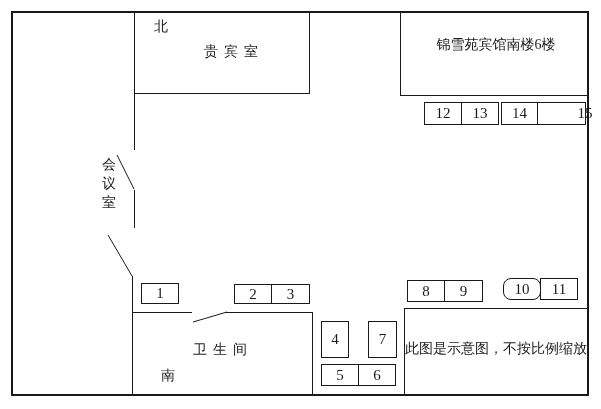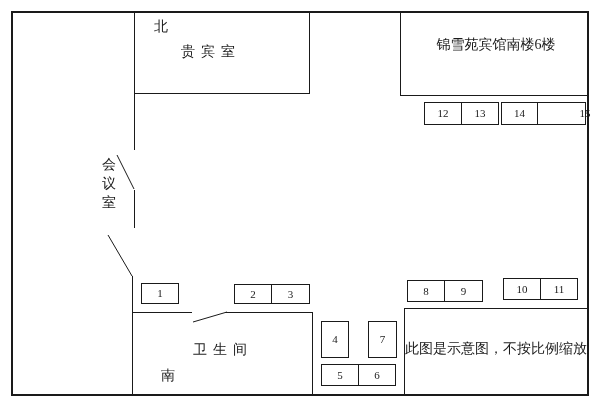--- a/index.html
+++ b/index.html
@@ -47,21 +47,21 @@
     white-space: nowrap;
   }
   .nbox {
     position: absolute;
     box-sizing: border-box;
     border: 1px solid #1a1a1a;
     background: #ffffff;
     display: flex;
     align-items: center;
     justify-content: center;
-    font-size: 11px;
+    font-size: 15px;
     line-height: 13px;
     color: #1a1a1a;
   }
 </style>
 </head>
 <body>
 
 <div id="stage">
 
   <svg id="walls" viewBox="0 0 601 409" xmlns="http://www.w3.org/2000/svg">
@@ -86,41 +86,41 @@
 
     <g stroke="#1a1a1a" stroke-width="1" fill="none">
       <path d="M117,155 L134,189"></path>
       <path d="M108,235 L132,276"></path>
       <path d="M193,322 L227,312"></path>
     </g>
   </svg>
 
   <div class="lbl" style="left:154px; top:20px;">北</div>
 
-  <div class="lbl spaced" style="left:181px; top:45px;text-align:center;">贵宾室</div>
+  <div class="lbl spaced" style="left:204px; top:45px;text-align:center;">贵宾室</div>
 
   <div class="lbl centered" style="left:404px; top:38px; width:184px;">锦雪苑宾馆南楼6楼</div>
 
   <div class="lbl-vertical" style="left:62px; top:155px;margin-left:40px;">会议室</div>
 
   <div class="lbl spaced" style="left:193px; top:343px;">卫生间</div>
 
   <div class="lbl" style="left:161px; top:369px;">南</div>
 
   <div class="lbl centered" style="left:404px; top:342px; width:184px;">此图是示意图，不按比例缩放</div>
 
   <div class="nbox" style="left:141px; top:283px; width:38px; height:21px;">1</div>
   <div class="nbox" style="left:234px; top:284px; width:38px; height:20px;">2</div>
   <div class="nbox" style="left:271px; top:284px; width:39px; height:20px;">3</div>
   <div class="nbox" style="left:321px; top:321px; width:28px; height:37px;">4</div>
   <div class="nbox" style="left:321px; top:364px; width:38px; height:22px;">5</div>
   <div class="nbox" style="left:358px; top:364px; width:38px; height:22px;">6</div>
   <div class="nbox" style="left:368px; top:321px; width:29px; height:37px;">7</div>
   <div class="nbox" style="left:407px; top:280px; width:38px; height:22px;">8</div>
   <div class="nbox" style="left:444px; top:280px; width:39px; height:22px;">9</div>
-  <div class="nbox" style="left:503px; top:278px; width:38px; height:22px;">10</div>
+  <div class="nbox" style="left:503px; top:278px; width:38px; height:22px;border-radius:8px;">10</div>
   <div class="nbox" style="left:540px; top:278px; width:38px; height:22px;">11</div>
   <div class="nbox" style="left:424px; top:102px; width:38px; height:23px;">12</div>
   <div class="nbox" style="left:461px; top:102px; width:38px; height:23px;">13</div>
   <div class="nbox" style="left:501px; top:102px; width:37px; height:23px;">14</div>
   <div class="nbox" style="left:537px; top:102px; width:38px; height:23px;padding-left:47px;">15</div>
 
 </div>
 
 </body></html>

